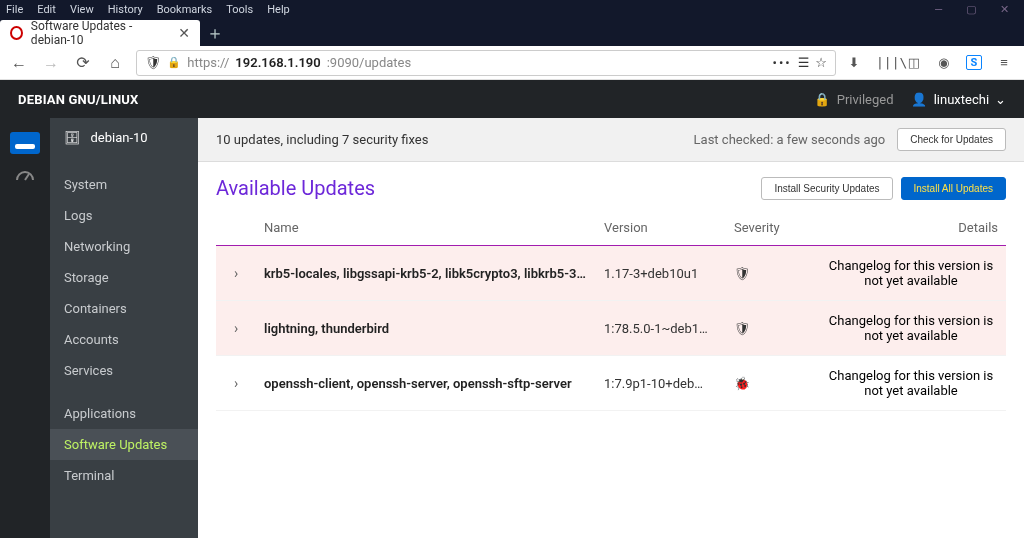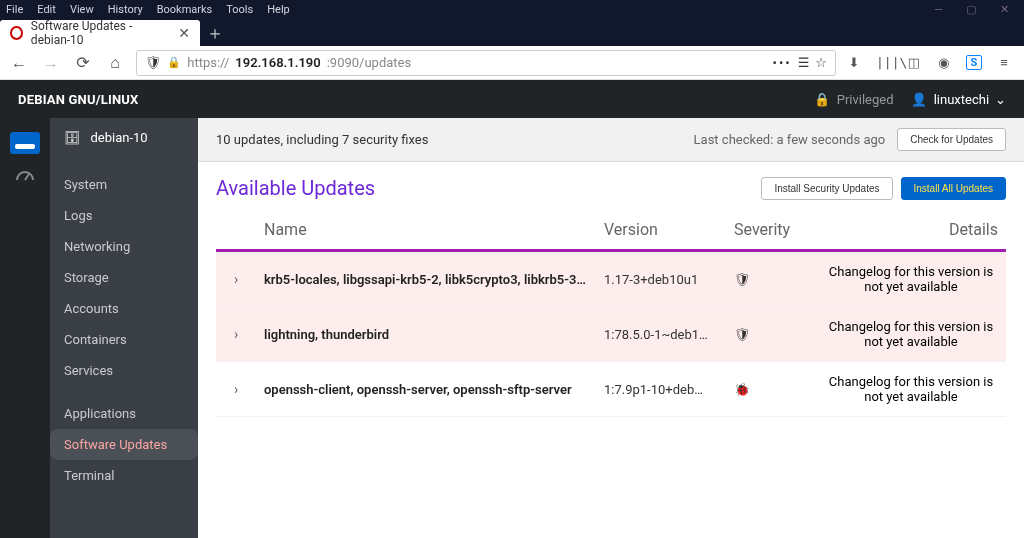--- a/index.html
+++ b/index.html
@@ -42,37 +42,37 @@
     
     .layout { display: flex; height: calc(538px - 18px - 28px - 34px - 38px); }
     .rail { width: 50px; background: #212427; display: flex; flex-direction: column; align-items: center; gap: 10px; padding-top: 14px; }
     .rail-item { width: 30px; height: 22px; display: flex; align-items: center; justify-content: center; border-radius: 3px; }
     .rail-item.active { background: #06c; }
 
     .sidebar { width: 148px; background: #393f44; color: #d8dbde; display: flex; flex-direction: column; font-size: 13px; }
     .sb-host { background: #393f44; display: flex; align-items: center; gap: 10px; padding: 12px 14px; color: #fff; }
     .sb-sep { height: 12px; }
     .sb-item { padding: 8px 14px; cursor: pointer; color: #c8cbce; }
-    .sb-item.active { background: #4a5056; color: #fca5a5; border-radius: 8px; }
+    .sb-item.active { background: #4a5056; color: #bef264; }
 
     .content { flex: 1; background: #fff; overflow: auto; }
     .toolbar { height: 44px; background: #f1f1f1; border-bottom: 1px solid #dcdcdc; display: flex; align-items: center; padding: 0 18px; gap: 12px; }
     .toolbar .summary { color: #333; }
     .toolbar .spacer { flex: 1; }
     .toolbar .lastchk { color: #666; }
     .btn { background: #fff; border: 1px solid #bbb; border-radius: 3px; padding: 5px 12px; font-size: 10px; cursor: pointer; color: #333; }
     .btn.primary { background: #06c; border-color: #06c; color: #fde047; }
 
     .page-inner { padding: 14px 18px; }
     .h-row { display: flex; align-items: center; margin-bottom: 10px; }
     .h-row h3 { font-size: 20px; font-weight: 400; color: #6d28d9; }
     .h-row .spacer { flex: 1; }
 
     .tbl { width: 100%; border-collapse: collapse; table-layout: fixed; }
-    .tbl th { text-align: left; font-weight: 400; color: #666; font-size: 16px; padding: 10px 8px; border-bottom: 3px solid #a21caf; }
+    .tbl th { text-align: left; font-weight: 400; color: #666; font-size: 13px; padding: 10px 8px; border-bottom: 1px solid #a21caf; }
     .tbl td { padding: 12px 8px; font-size: 13px; vertical-align: middle; }
     .tbl tr.row { border-bottom: 1px solid #f2f2f2; }
     .tbl tr.sec { background: #fdeeed; }
     .col-exp { width: 40px; text-align: center; }
     .col-name { width: 340px; }
     .col-ver { width: 130px; }
     .col-sev { width: 90px; }
     .col-det { text-align: center; color: #000000; }
     .name { font-weight: 600; color: #222; white-space: nowrap; overflow: hidden; text-overflow: ellipsis; margin-top: 40px; }
     .sev-icon { color: #333; }
@@ -166,22 +166,22 @@
   <div class="sidebar">
     <div class="sb-host">
       <span>🗄</span>
       <span>debian-10</span>
     </div>
     <div class="sb-sep"></div>
     <div class="sb-item">System</div>
     <div class="sb-item">Logs</div>
     <div class="sb-item">Networking</div>
     <div class="sb-item">Storage</div>
+    <div class="sb-item">Containers</div>
     <div class="sb-item">Accounts</div>
-    <div class="sb-item">Containers</div>
     <div class="sb-item">Services</div>
     <div class="sb-sep"></div>
     <div class="sb-item">Applications</div>
     <div class="sb-item active">Software Updates</div>
     <div class="sb-item">Terminal</div>
   </div>
 
   <div class="content">
     <div class="toolbar">
       <span class="summary">10 updates, including 7 security fixes</span>

